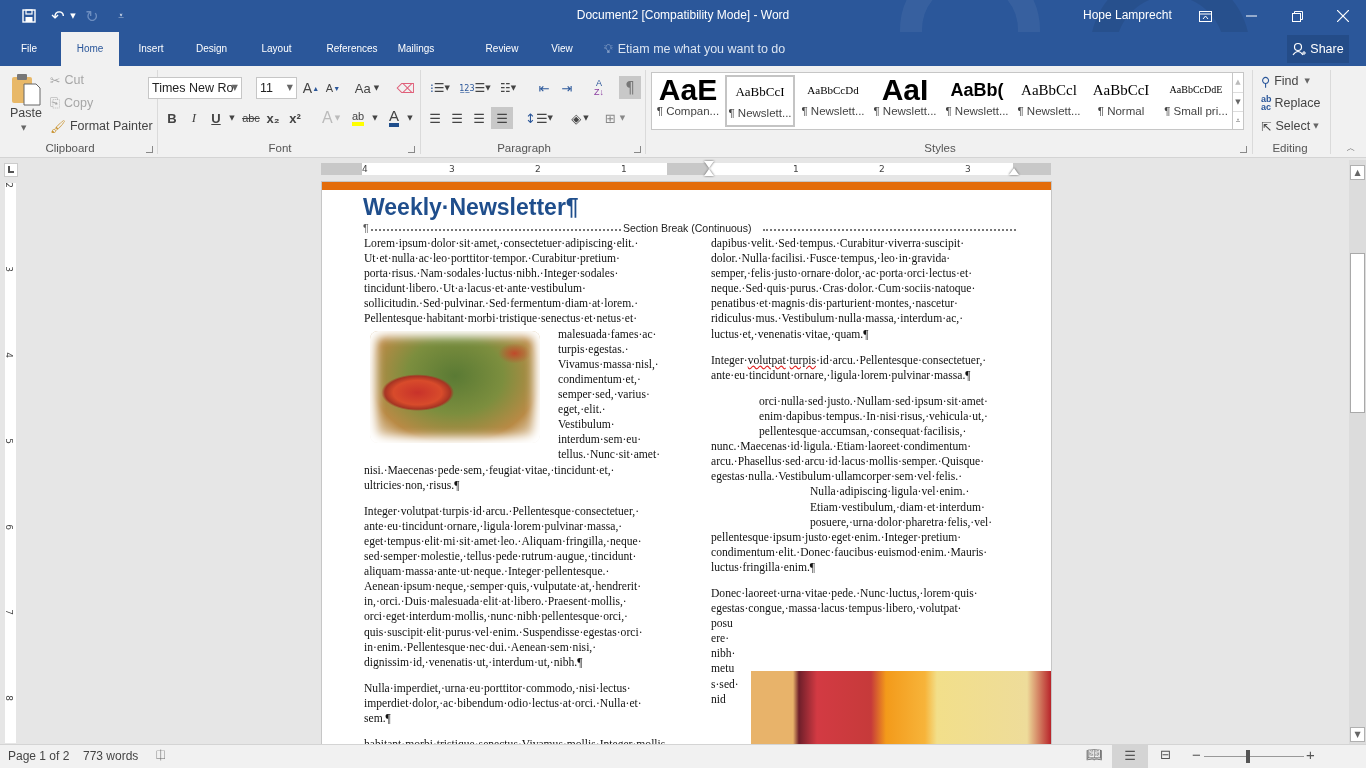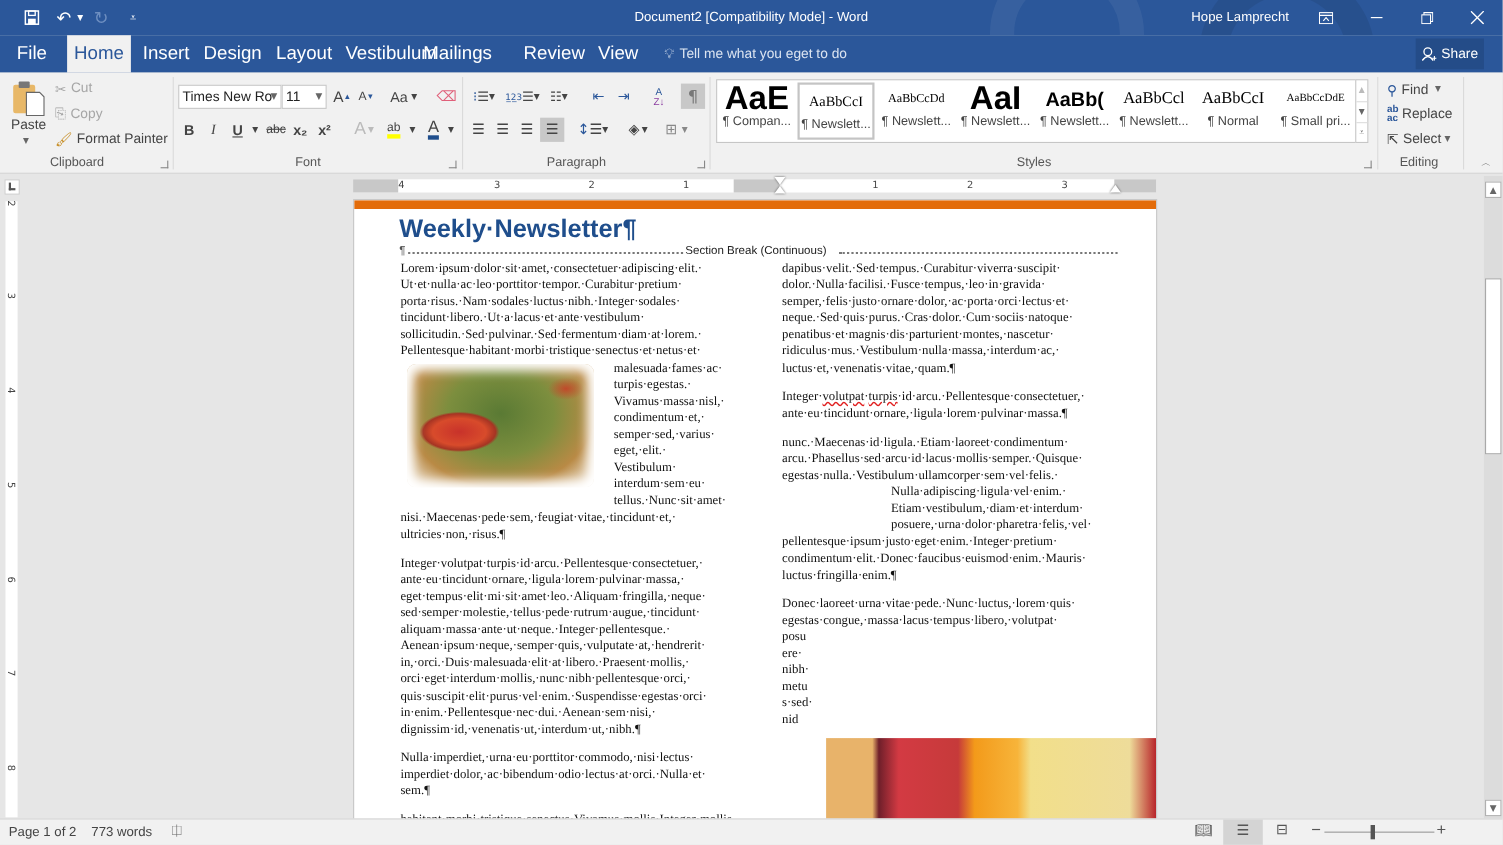--- a/index.html
+++ b/index.html
@@ -5,21 +5,21 @@
 *{box-sizing:border-box;margin:0;padding:0;}
 html,body{width:1366px;height:768px;overflow:hidden;font-family:"DejaVu Sans","Liberation Sans",sans-serif;background:#e6e6e6;}
 #titlebar{position:absolute;left:0;top:0;width:1366px;height:32px;background:#2b579a;color:#fff;overflow:hidden;}
 #titlebar .deco{position:absolute;left:900px;top:-40px;width:140px;height:140px;border:22px solid rgba(255,255,255,0.06);border-radius:50%;}
 #titlebar .deco2{position:absolute;left:1090px;top:-30px;width:160px;height:160px;border:26px solid rgba(0,0,0,0.08);border-radius:50%;}
 .qat{position:absolute;top:6px;height:20px;display:flex;align-items:center;justify-content:center;color:#fff;font-size:14px;}
 .title-text{position:absolute;left:0;width:1366px;top:8px;text-align:center;font-size:12px;font-family:"Liberation Sans",sans-serif;color:#fff;}
 .user-name{position:absolute;left:1083px;top:8px;font-size:12px;font-family:"Liberation Sans",sans-serif;}
 .win-btn{position:absolute;top:0;width:46px;height:32px;display:flex;align-items:center;justify-content:center;font-size:14px;color:#fff;}
 #tabbar{position:absolute;left:0;top:32px;width:1366px;height:34px;background:#2b579a;}
-.tab{position:absolute;top:0;height:34px;line-height:34px;font-size:17px;font-family:"Liberation Sans",sans-serif;color:#fff;text-align:center;}
+.tab{position:absolute;top:0;height:34px;line-height:34px;font-size:10px;font-family:"Liberation Sans",sans-serif;color:#fff;text-align:center;}
 .tab.active{background:#f1f1f1;color:#2b579a;}
 .tellme{position:absolute;left:604px;top:0;height:34px;line-height:34px;font-size:12.5px;font-family:"Liberation Sans",sans-serif;color:#dbe4f1;}
 .share{position:absolute;left:1287px;top:3px;width:62px;height:28px;background:#244c88;color:#fff;font-size:12.5px;font-family:"Liberation Sans",sans-serif;display:flex;align-items:center;justify-content:center;gap:4px;}
 #ribbon{position:absolute;left:0;top:66px;width:1366px;height:92px;background:#f1f1f1;border-bottom:1px solid #d4d4d4;font-family:"Liberation Sans",sans-serif;font-size:12px;color:#444;}
 .group-label{position:absolute;top:76px;font-size:11.5px;color:#555;text-align:center;}
 .sep{position:absolute;top:4px;width:1px;height:84px;background:#dadada;}
 .launcher{position:absolute;top:80px;width:7px;height:7px;border-right:1px solid #888;border-bottom:1px solid #888;}
 .rb{position:absolute;display:flex;align-items:center;color:#444;font-size:12.5px;}
 .rb.dim{color:#a6a6a6;}
 .combo{position:absolute;height:22px;border:1px solid #c6c6c6;background:#fff;font-size:12.5px;display:flex;align-items:center;padding-left:3px;color:#222;}
@@ -101,26 +101,26 @@
       </svg>
   </div>
 </div>
 
 <div id="tabbar">
   <div class="tab" style="left:8px;width:42px;">File</div>
   <div class="tab active" style="left:61px;width:58px;">Home</div>
   <div class="tab" style="left:126px;width:50px;">Insert</div>
   <div class="tab" style="left:184px;width:55px;">Design</div>
   <div class="tab" style="left:250px;width:53px;">Layout</div>
-  <div class="tab" style="left:314px;width:76px;">Vestibulum</div>
+  <div class="tab" style="left:314px;width:76px;">References</div>
   <div class="tab" style="left:384px;width:64px;">Mailings</div>
   <div class="tab" style="left:476px;width:52px;">Review</div>
   <div class="tab" style="left:540px;width:44px;">View</div>
   <div class="tellme">
-    <span class="glyph" style="margin-right:5px;">💡︎</span><span>Tell me what you eget to do</span>
+    <span class="glyph" style="margin-right:5px;">💡︎</span><span>Etiam me what you want to do</span>
   </div>
   <div class="share">
     <svg width="14" height="14" viewBox="0 0 14 14">
         <circle cx="6" cy="5" r="3.5" fill="none" stroke="#fff" stroke-width="1.2"></circle>
         <path d="M1 13 Q6 6 11 13" fill="none" stroke="#fff" stroke-width="1.2"></path>
         <path d="M10 11 H14 M12 9 V13" stroke="#fff"></path>
       </svg>
     <span>Share</span>
   </div>
 </div>
@@ -145,21 +145,21 @@
       <span>Copy</span>
     </div>
   <div class="rb" style="left:50px;top:51px;height:18px;">
       <span class="glyph" style="margin-right:4px;color:#c8902a;">🖌︎</span>
       <span>Format Painter</span>
     </div>
   <div class="group-label" style="left:30px;width:80px;">Clipboard</div>
   <div class="launcher" style="left:146px;"></div>
   <div class="sep" style="left:157px;"></div>
 
-  <div class="combo" style="left:162px;top:11px;width:94px;">
+  <div class="combo" style="left:148px;top:11px;width:94px;">
       <span>Times New Ro</span>
       <span class="arr glyph">▼</span>
     </div>
   <div class="combo" style="left:256px;top:11px;width:41px;">
       <span>11</span>
       <span class="arr glyph">▼</span>
     </div>
   <div class="ico" style="left:302px;top:12px;width:18px;height:20px;font-size:14px;">
       <span>A</span>
       <sup style="font-size:7px;color:#2b579a;">▲</sup>
@@ -335,20 +335,21 @@
     <div class="para">nisi.·Maecenas·pede·sem,·feugiat·vitae,·tincidunt·et,· ultricies·non,·risus.¶</div>
     <div class="para">Integer·volutpat·turpis·id·arcu.·Pellentesque·consectetuer,· ante·eu·tincidunt·ornare,·ligula·lorem·pulvinar·massa,· eget·tempus·elit·mi·sit·amet·leo.·Aliquam·fringilla,·neque· sed·semper·molestie,·tellus·pede·rutrum·augue,·tincidunt· aliquam·massa·ante·ut·neque.·Integer·pellentesque.· Aenean·ipsum·neque,·semper·quis,·vulputate·at,·hendrerit· in,·orci.·Duis·malesuada·elit·at·libero.·Praesent·mollis,· orci·eget·interdum·mollis,·nunc·nibh·pellentesque·orci,· quis·suscipit·elit·purus·vel·enim.·Suspendisse·egestas·orci· in·enim.·Pellentesque·nec·dui.·Aenean·sem·nisi,· dignissim·id,·venenatis·ut,·interdum·ut,·nibh.¶</div>
     <div class="para">Nulla·imperdiet,·urna·eu·porttitor·commodo,·nisi·lectus· imperdiet·dolor,·ac·bibendum·odio·lectus·at·orci.·Nulla·et· sem.¶</div>
     <div style="white-space:nowrap;overflow:hidden;">habitant·morbi·tristique·senectus·Vivamus·mollis·Integer·mollis</div>
   </div>
 
   <div class="col doc" style="left:389px;top:54px;width:306px;">
     <div class="para">dapibus·velit.·Sed·tempus.·Curabitur·viverra·suscipit· dolor.·Nulla·facilisi.·Fusce·tempus,·leo·in·gravida· semper,·felis·justo·ornare·dolor,·ac·porta·orci·lectus·et· neque.·Sed·quis·purus.·Cras·dolor.·Cum·sociis·natoque· penatibus·et·magnis·dis·parturient·montes,·nascetur· ridiculus·mus.·Vestibulum·nulla·massa,·interdum·ac,· luctus·et,·venenatis·vitae,·quam.¶</div>
     <div class="para"><span>Integer·</span><span class="spell">volutpat</span><span>·</span><span class="spell">turpis</span><span>·id·arcu.·Pellentesque·consectetuer,· ante·eu·tincidunt·ornare,·ligula·lorem·pulvinar·massa.¶</span></div>
     <div class="para">
+      <div style="padding-left:48px;">orci·nulla·sed·justo.·Nullam·sed·ipsum·sit·amet· enim·dapibus·tempus.·In·nisi·risus,·vehicula·ut,· pellentesque·accumsan,·consequat·facilisis,·</div>
       <div>nunc.·Maecenas·id·ligula.·Etiam·laoreet·condimentum· arcu.·Phasellus·sed·arcu·id·lacus·mollis·semper.·Quisque· egestas·nulla.·Vestibulum·ullamcorper·sem·vel·felis.·</div>
       <div style="padding-left:99px;">Nulla·adipiscing·ligula·vel·enim.· Etiam·vestibulum,·diam·et·interdum· posuere,·urna·dolor·pharetra·felis,·vel·</div>
       <div>pellentesque·ipsum·justo·eget·enim.·Integer·pretium· condimentum·elit.·Donec·faucibus·euismod·enim.·Mauris· luctus·fringilla·enim.¶</div>
     </div>
     <div>
       <div>Donec·laoreet·urna·vitae·pede.·Nunc·luctus,·lorem·quis· egestas·congue,·massa·lacus·tempus·libero,·volutpat·</div>
       <div style="position:relative;height:80px;">
         <div style="position:absolute;left:0;top:0;width:32px;text-align:left;">
           <div>posu</div>
           <div>ere·</div>

